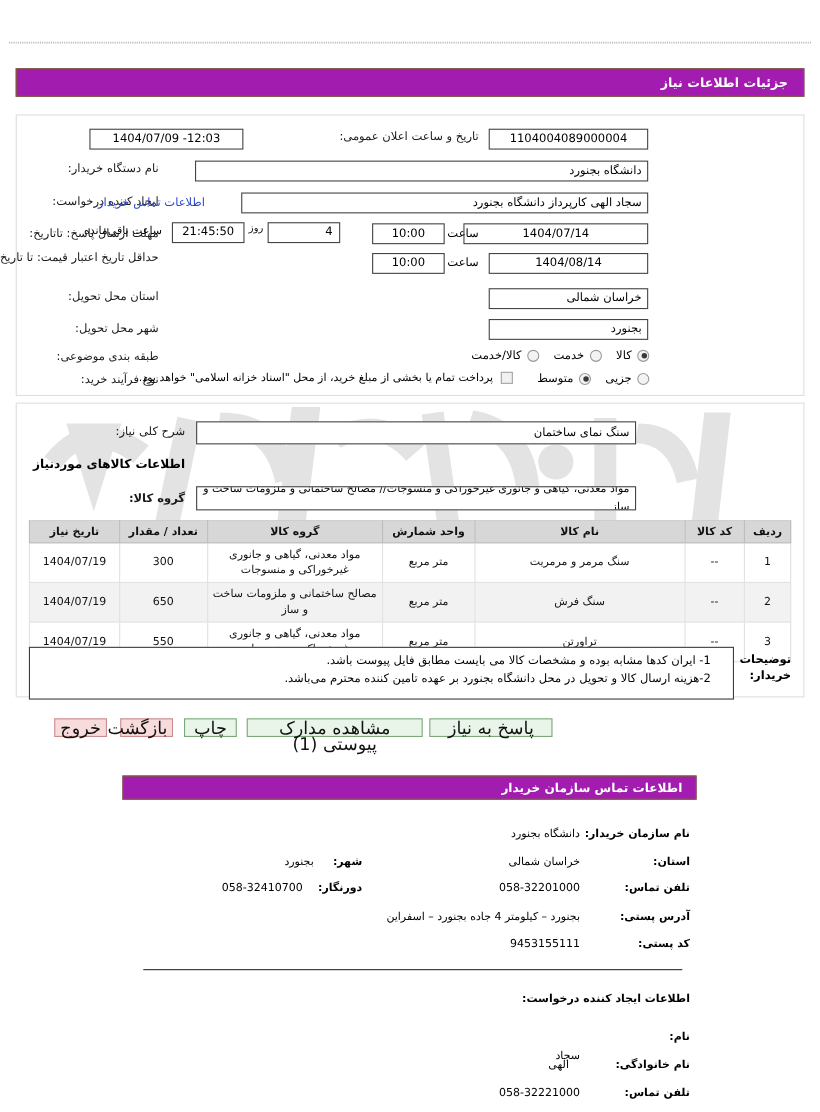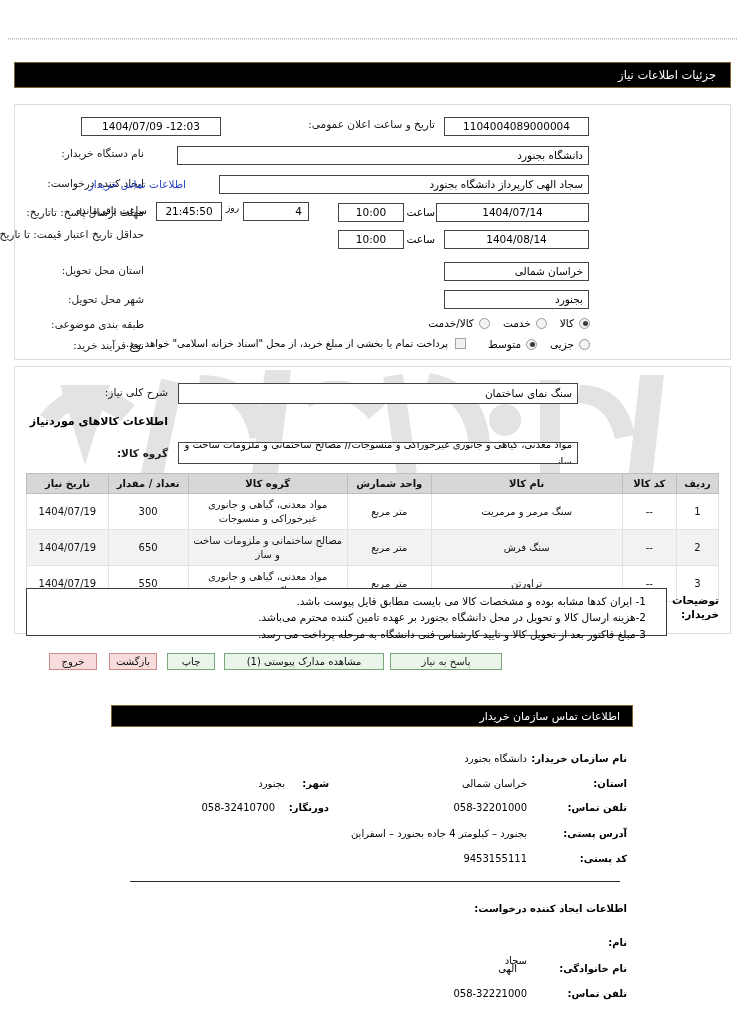--- a/index.html
+++ b/index.html
@@ -34,23 +34,23 @@
     width: 729px;
     height: 0;
     border-top: 1px dotted #b9b9b9;
     border-bottom: 1px dotted #d8d8d8;
     z-index: 2;
   }
 
   
   .band {
     position: absolute;
-    background: #000000;
+    background: #a21caf;
     color: #ffffff;
-    font-weight: normal;
+    font-weight: bold;
     font-size: 11.5px;
     display: flex;
     align-items: center;
     justify-content: flex-start;
     padding-inline-start: 14px;
     z-index: 3;
     border: 1px solid #7d6034;
   }
 
   .panel {
@@ -185,21 +185,21 @@
     line-height: 1.35;
     text-align: right;
     width: 46px;
   }
 
   
   .btn {
     position: absolute;
     height: 17px;
     line-height: 15px;
-    font-size: 10px;
+    font-size: 16px;
     text-align: center;
     border: 1px solid #7ba87b;
     background: #e9f5e9;
     color: #111;
     cursor: pointer;
     z-index: 5;
     padding: 0 4px;
   }
   .btn.red {
     border: 1px solid #c98d8d;
@@ -277,21 +277,21 @@
   <span class="lbl">ایجاد کننده درخواست:</span>
 </div>
 <div class="inp" style="position:absolute; right:156px; top:175px; width:370px; z-index:4;padding-left:48px;">
   <span>سجاد الهی کارپرداز دانشگاه بجنورد</span>
 </div>
 <a class="link" style="position:absolute; right:559px; top:178px; z-index:5;">اطلاعات تماس خریدار</a>
 
 <div class="frow" style="right:601px; top:206px;">
   <span class="lbl">مهلت ارسال پاسخ: تاتاریخ:</span>
 </div>
-<div class="inp ltr" style="position:absolute; right:156px; top:203px; width:153px; z-index:4;">
+<div class="inp ltr" style="position:absolute; right:156px; top:203px; width:168px; z-index:4;">
   <span>1404/07/14</span>
 </div>
 <span class="inline-lbl" style="position:absolute; right:304px; top:206px; z-index:4;">ساعت</span>
 <div class="inp ltr" style="position:absolute; right:341px; top:203px; width:66px; z-index:4;">
   <span>10:00</span>
 </div>
 <div class="inp ltr" style="position:absolute; right:436px; top:202px; width:66px; z-index:4; justify-content:flex-end; padding-inline-end:6px;">
   <span>4</span>
 </div>
 <span class="inline-lbl" style="position:absolute; right:500px; top:203px; z-index:4; font-size:9px;">روز</span>
@@ -411,21 +411,20 @@
     </tr>
   </tbody>
 </table>
 
 <div class="notes-label" style="right:26px; top:593px;">
   <span>توضیحات خریدار:</span>
 </div>
 <div class="notes-box" style="right:78px; top:588px; width:641px; height:48px;">
   <div>1- ایران کدها مشابه بوده و مشخصات کالا می بایست مطابق فایل پیوست باشد.</div>
   <div>2-هزینه ارسال کالا و تحویل در محل دانشگاه بجنورد بر عهده تامین کننده محترم می‌باشد.</div>
-  <div>3-مبلغ فاکتور بعد از تحویل کالا و تایید کارشناس فنی دانشگاه به مرحله پرداخت می رسد.</div>
 </div>
 
 <div class="btn" style="right:243px; top:653px; width:112px;">پاسخ به نیاز</div>
 <div class="btn" style="right:361px; top:653px; width:160px;">مشاهده مدارک پیوستی (1)</div>
 <div class="btn" style="right:530px; top:653px; width:48px;">چاپ</div>
 <div class="btn red" style="right:588px; top:653px; width:48px;">بازگشت</div>
 <div class="btn red" style="right:648px; top:653px; width:48px;">خروج</div>
 
 <div class="band" style="left:111px; top:705px; width:522px; height:22px; padding-inline-start:12px; font-size:11px;">
   <span>اطلاعات تماس  سازمان خریدار</span>

